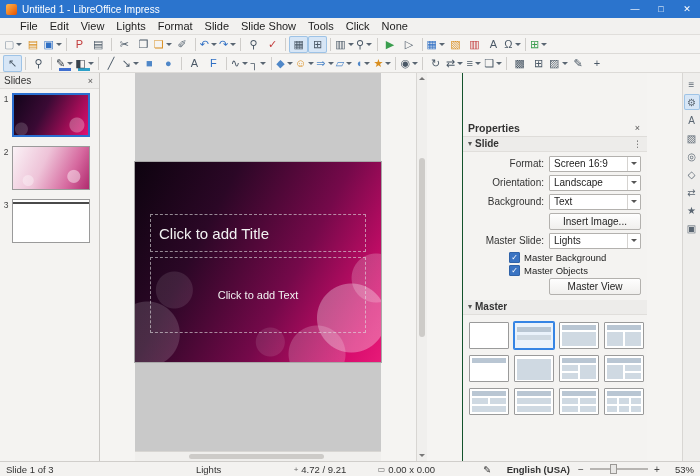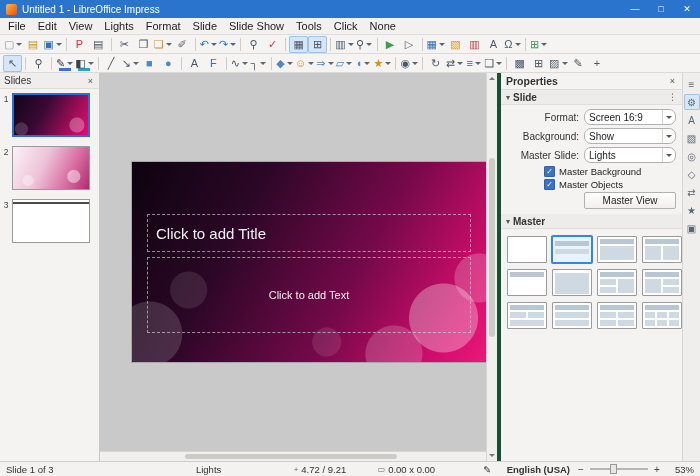--- a/index.html
+++ b/index.html
@@ -9,21 +9,21 @@
 
   
   .titlebar { height:18px; background:#2b74cd; color:#fff; display:flex; align-items:center; flex:0 0 auto; }
   .appicon { width:11px; height:11px; margin:0 5px 0 6px; border-radius:2px;
              background:linear-gradient(135deg,#ffb74d,#e65100); flex:0 0 auto; }
   .wtitle { font-size:10px; white-space:nowrap; overflow:hidden; flex:1 1 auto; }
   .wbtns { display:flex; height:100%; flex:0 0 auto; }
   .wbtn { width:26px; display:flex; align-items:center; justify-content:center; font-size:9px; cursor:default; }
 
   
-  .menubar { height:17px; background:#f2f1ef; display:flex; align-items:center; padding-left:2px;
+  .menubar { height:17px; background:#f2f1ef; display:flex; align-items:center; padding-left:14px;
              border-bottom:1px solid #e0dedb; flex:0 0 auto; }
   .menu { padding:1px 6px; font-size:11px; color:#1c1c1c; }
 
   
   .toolbar { height:19px; background:#f5f4f2; display:flex; align-items:center; padding:0 3px;
              border-bottom:1px solid #dcdad7; flex:0 0 auto; }
   .tbi { height:17px; min-width:19px; padding:0 1px; display:inline-flex; align-items:center; justify-content:center;
          border-radius:2px; color:#4a5866; font-size:11px; line-height:1; }
   .tbi .glyph { display:inline-block; }
   .tbi[data-dd="true"]::after { content:""; border:3px solid transparent; border-top-color:#5a6672;
@@ -35,21 +35,21 @@
   .tbi[data-variant="red"]   { color:#c23b3b; }
   .tbi[data-variant="green"] { color:#3a9e4e; }
   .tbi[data-variant="shape"] { color:#4f87c8; }
   .tbi[data-variant="doc"]   { color:#8a97a5; }
   .tbi[data-variant="chip-blue"], .tbi[data-variant="chip-cyan"] { color:#3a434c;
         background-repeat:no-repeat; background-position:center bottom 1px; background-size:12px 3px; }
   .tbi[data-variant="chip-blue"] { background-image:linear-gradient(#3f6fd0,#3f6fd0); }
   .tbi[data-variant="chip-cyan"] { background-image:linear-gradient(#2da0c8,#2da0c8); }
 
   
-  .main { flex:1 1 auto; display:flex; min-height:0; }
+  .main { flex:1 1 auto; display:flex; min-height:0;gap:35px; }
 
   
   .slides-panel { width:100px; flex:0 0 auto; background:#f4f3f1; border-right:1px solid #c9c7c4; display:flex; flex-direction:column; }
   .panel-hdr { height:16px; display:flex; align-items:center; padding:0 4px; font-size:10px; color:#333;
                background:#efeeec; border-bottom:1px solid #dedcd9; flex:0 0 auto; }
   .panel-hdr .t { flex:1; }
   .xbtn { font-size:9px; color:#555; padding:0 2px; }
   .slist { flex:1; overflow:hidden; padding-top:4px; }
   .srow { display:flex; align-items:flex-start; margin:0 0 9px 0; }
   .snum { width:12px; text-align:center; font-size:8.5px; color:#444; padding-top:1px; }
@@ -60,21 +60,21 @@
       radial-gradient(circle at 10% 85%, rgba(255,255,255,.16) 0 6px, rgba(255,255,255,0) 7px),
       linear-gradient(118deg,#12041a 0%,#3a0a34 40%,#a00d56 75%,#e00f72 100%); }
   .sthumb[data-bg="s2"] { background:
       radial-gradient(circle at 80% 70%, rgba(255,255,255,.45) 0 6px, rgba(255,255,255,0) 7px),
       radial-gradient(circle at 20% 80%, rgba(255,255,255,.35) 0 5px, rgba(255,255,255,0) 6px),
       linear-gradient(115deg,#faf2f6 0%,#eec3d8 40%,#d6699f 75%,#b02a6e 100%); }
   .sthumb[data-bg="s3"] { background:
       linear-gradient(#4a4a4a,#4a4a4a) 0 2px / 100% 2px no-repeat, #ffffff; }
 
   
-  .canvas-col { flex:1 1 auto; background:#c9c9c9; position:relative; display:flex; align-items:center; justify-content:center; min-width:0;padding-left:32px; }
+  .canvas-col { flex:1 1 auto; background:#c9c9c9; position:relative; display:flex; align-items:center; justify-content:center; min-width:0; }
   .slide { width:356px; height:200px; position:relative; margin-bottom:10px;
       box-shadow:0 0 0 1px #a8a8a8;
       background:
       radial-gradient(circle at 88% 78%, rgba(255,255,255,.30) 0 34px, rgba(255,255,255,0) 35px),
       radial-gradient(circle at 98% 58%, rgba(255,255,255,.20) 0 24px, rgba(255,255,255,0) 25px),
       radial-gradient(circle at 74% 96%, rgba(255,255,255,.18) 0 28px, rgba(255,255,255,0) 29px),
       radial-gradient(circle at 5% 86%, rgba(255,255,255,.15) 0 32px, rgba(255,255,255,0) 33px),
       radial-gradient(circle at 16% 64%, rgba(255,255,255,.10) 0 18px, rgba(255,255,255,0) 19px),
       radial-gradient(circle at 55% 90%, rgba(255,255,255,.10) 0 14px, rgba(255,255,255,0) 15px),
       linear-gradient(118deg,#0d030f 0%,#2b0726 30%,#75094a 62%,#d80d6e 90%,#e81a78 100%); }
@@ -86,31 +86,31 @@
 
   
   .vscroll { width:11px; flex:0 0 auto; background:#f0efed; border-left:1px solid #d8d6d3; position:relative; }
   .varrow { position:absolute; left:0; right:0; height:10px; display:flex; align-items:center; justify-content:center; }
   .varrow.up { top:0; } .varrow.down { bottom:0; }
   .tri-up { border:3px solid transparent; border-bottom-color:#777; margin-bottom:2px; }
   .tri-down { border:3px solid transparent; border-top-color:#777; margin-top:2px; }
   .vthumb { position:absolute; left:2px; right:2px; top:22%; height:46%; background:#cdcbc8; border-radius:3px; }
 
   
-  .props { width:185px; flex:0 0 auto; background:#f4f3f1; border-left:4px solid #14532d; display:flex; flex-direction:column; overflow:hidden; }
+  .props { width:185px; flex:0 0 auto; background:#f4f3f1; border-left:1px solid #14532d; display:flex; flex-direction:column; overflow:hidden;justify-content:center; }
   .props-hdr { height:17px; display:flex; align-items:center; padding:0 5px; border-bottom:1px solid #dedcd9; }
   .props-hdr .t { flex:1; font-size:10.5px; font-weight:bold; color:#333; }
   .sec-hdr { height:15px; display:flex; align-items:center; gap:3px; padding:0 5px; background:#edecea; border-bottom:1px solid #e0dedb; }
   .sec-hdr .t { flex:1; font-size:10px; font-weight:bold; color:#333; }
   .chev { font-size:8px; color:#555; }
   .dots { font-size:9px; color:#555; }
   .form { padding:4px 6px 2px 2px; }
   .prow { display:flex; align-items:center; margin-bottom:3px; }
   .prow label { flex:1; text-align:right; font-size:10px; color:#333; padding-right:5px; white-space:nowrap; }
-  .select { width:92px; height:16px; background:#fff; border:1px solid #b3b1ae; border-radius:7px;
+  .select { width:92px; height:16px; background:#fff; border:1px solid #b3b1ae; border-radius:1px;
             display:flex; align-items:center; font-size:10px; padding-left:4px; color:#222; }
   .select .v { flex:1; white-space:nowrap; overflow:hidden; }
   .sel-arrow { width:13px; align-self:stretch; border-left:1px solid #d5d3d0; display:flex; align-items:center; justify-content:center; }
   .sel-arrow::after { content:""; border:3px solid transparent; border-top-color:#555; margin-top:3px; }
   .btn { width:92px; height:17px; background:linear-gradient(#fefefe,#f0efed); border:1px solid #b3b1ae; border-radius:2px;
          font-size:10px; color:#222; display:flex; align-items:center; justify-content:center; }
   .cbrow { display:flex; align-items:center; margin:2px 0 2px 0; }
   .cbspacer { flex:1; }
   .cbgroup { width:132px; display:flex; align-items:center; gap:4px; }
   .cb { width:11px; height:11px; background:#3a73c2; border:1px solid #2f62a8; border-radius:1px;
@@ -468,25 +468,36 @@
       </div>
       <div class="form">
         <div class="prow">
           <label>Format:</label>
           <div class="select">
             <span class="v">Screen 16:9</span>
             <span class="sel-arrow"></span>
           </div>
         </div>
         <div class="prow">
+          <label>Orientation:</label>
+          <div class="select">
+            <span class="v">Landscape</span>
+            <span class="sel-arrow"></span>
+          </div>
+        </div>
+        <div class="prow">
           <label>Background:</label>
           <div class="select">
-            <span class="v">Show</span>
+            <span class="v">Text</span>
             <span class="sel-arrow"></span>
           </div>
+        </div>
+        <div class="prow">
+          <label></label>
+          <div class="btn">Insert Image...</div>
         </div>
         <div class="prow">
           <label>Master Slide:</label>
           <div class="select">
             <span class="v">Lights</span>
             <span class="sel-arrow"></span>
           </div>
         </div>
         <div class="cbrow">
           <span class="cbspacer"></span>

